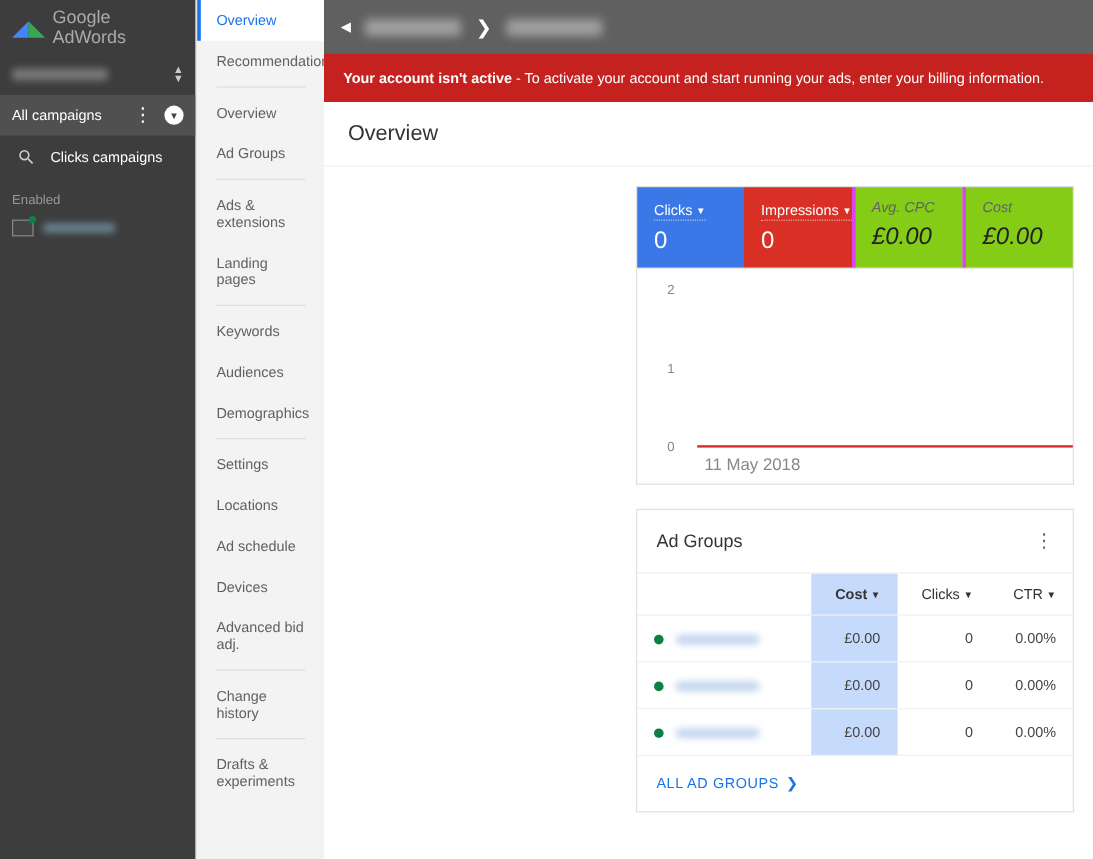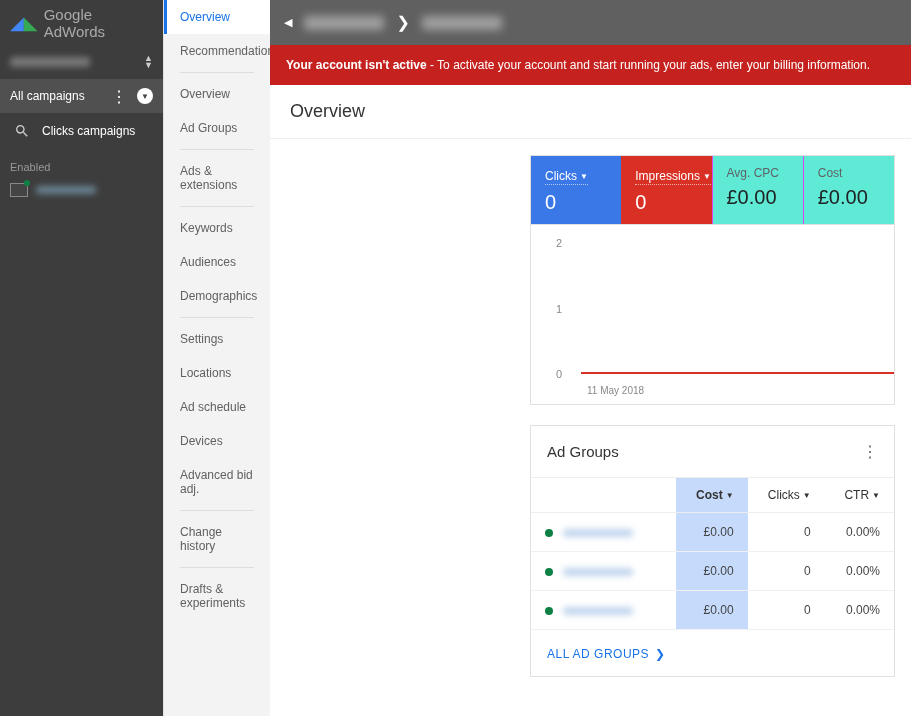--- a/index.html
+++ b/index.html
@@ -55,33 +55,33 @@
     .page-title { font-size: 18px; color: #333; }
     
     .content-area { flex: 1; padding: 16px; background: #fff; overflow-y: auto; }
     .right-col { margin-left: 244px; }
     
     
     .stat-row { display: flex; border: 1px solid #e0e0e0; }
     .stat-card { padding: 10px 14px; flex: 1; min-width: 0; }
     .stat-card.blue { background: #3b78e7; color: #fff; }
     .stat-card.red { background: #d93025; color: #fff; }
-    .stat-card.white { background: #5eead4; color: #5f6368; border-left: 1px solid #d946ef; }
+    .stat-card.white { background: #84cc16; color: #5f6368; border-left: 3px solid #d946ef; font-style: italic; }
     .stat-label { font-size: 12px; display: flex; align-items: center; gap: 3px; }
     .stat-card.blue .stat-label, .stat-card.red .stat-label { border-bottom: 1px dotted rgba(255,255,255,0.6); display: inline-flex; padding-bottom: 1px;}
     .caret { font-size: 8px; }
     .stat-value { font-size: 20px; margin-top: 6px; }
     .stat-card.white .stat-value { color: #202124; }
     
     
     .chart-box { border: 1px solid #e0e0e0; border-top: none; height: 180px; position: relative; padding: 18px 0 30px 50px; }
     .chart-area { position: relative; height: 100%; }
     .ytick { position: absolute; left: -25px; font-size: 11px; color: #888; transform: translateY(-50%); }
     .baseline { position: absolute; bottom: 0; left: 0; right: 0; height: 2px; background: #d93025; }
-    .xlabel { position: absolute; bottom: 8px; left: 56px; font-size: 10px; color: #888; }
+    .xlabel { position: absolute; bottom: 8px; left: 56px; font-size: 14px; color: #888; }
     
     
     .card { border: 1px solid #e0e0e0; margin-top: 20px; }
     .card-header { display: flex; justify-content: space-between; align-items: center; padding: 16px; }
     .card-title { font-size: 15px; color: #333; }
     .more-btn { font-size: 16px; color: #666; cursor: pointer; }
     
     .ag-table { width: 100%; border-collapse: collapse; font-size: 12px; }
     .ag-table th { text-align: right; padding: 10px 14px; color: #333; font-weight: normal; border-top: 1px solid #eee; border-bottom: 1px solid #eee; }
     .ag-table th:first-child { text-align: left; }
@@ -140,20 +140,21 @@
   </div>
 
   <div class="second-sidebar">
     <div class="sub-nav active">Overview</div>
     <div class="sub-nav">Recommendations</div>
     <div class="sub-divider"></div>
     <div class="sub-nav">Overview</div>
     <div class="sub-nav">Ad Groups</div>
     <div class="sub-divider"></div>
     <div class="sub-nav">Ads &amp; extensions</div>
+    <div class="sub-nav">Landing pages</div>
     <div class="sub-divider"></div>
     <div class="sub-nav">Keywords</div>
     <div class="sub-nav">Audiences</div>
     <div class="sub-nav">Demographics</div>
     <div class="sub-divider"></div>
     <div class="sub-nav">Settings</div>
     <div class="sub-nav">Locations</div>
     <div class="sub-nav">Ad schedule</div>
     <div class="sub-nav">Devices</div>
     <div class="sub-nav">Advanced bid adj.</div>

